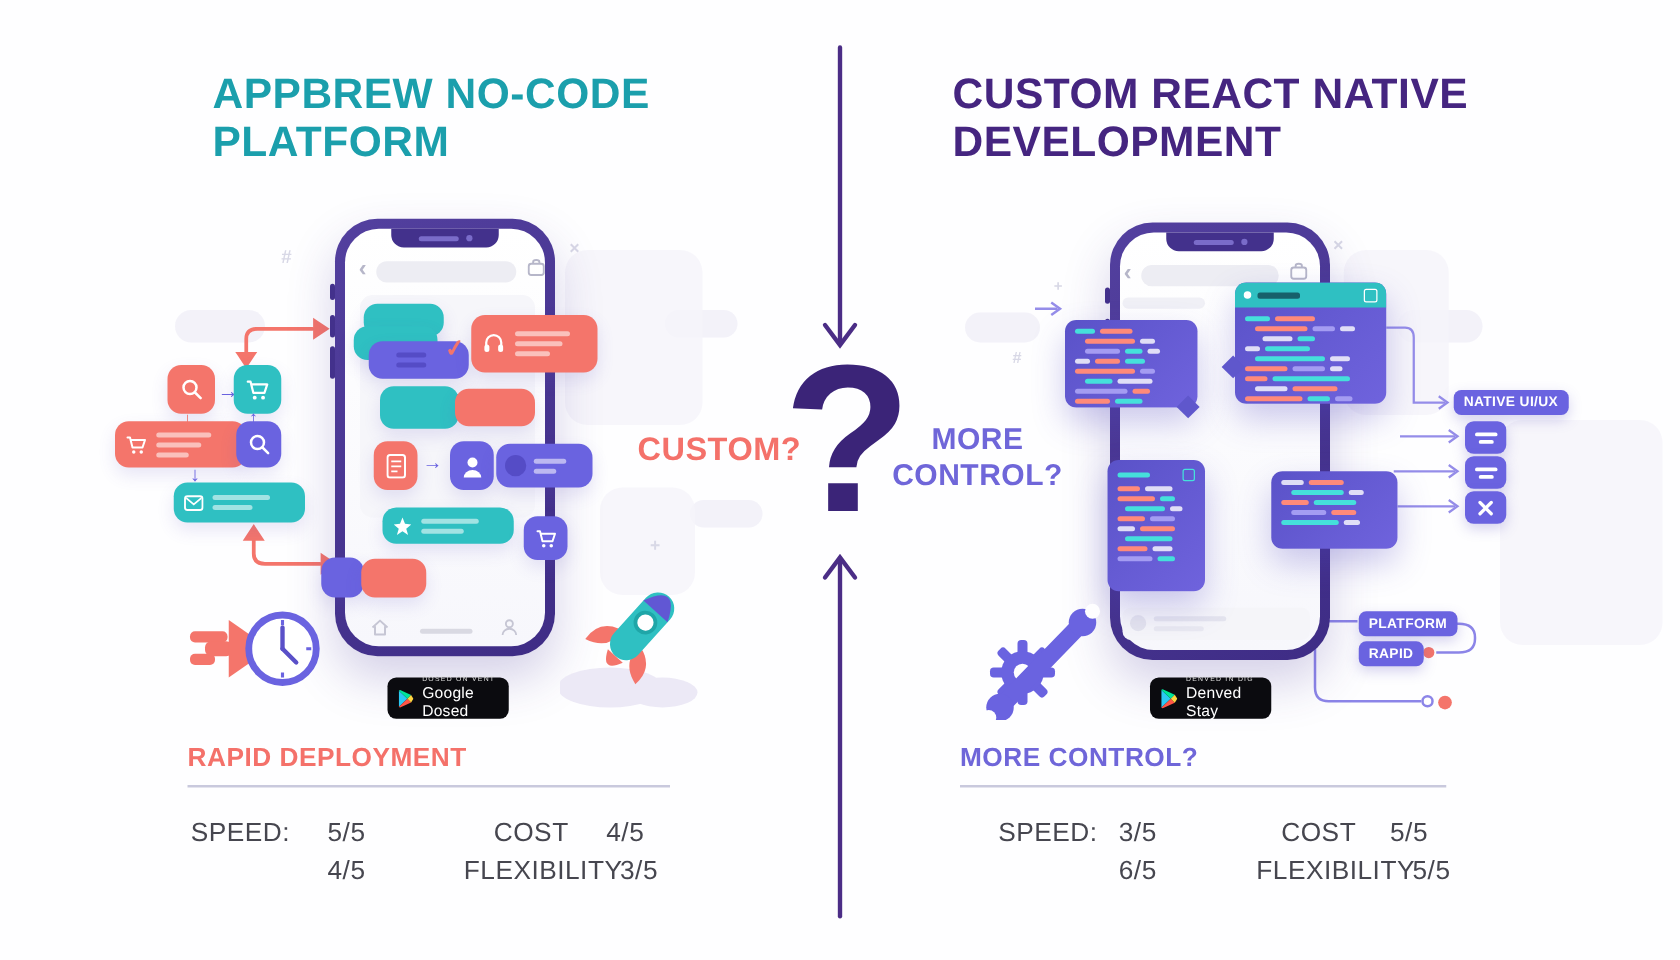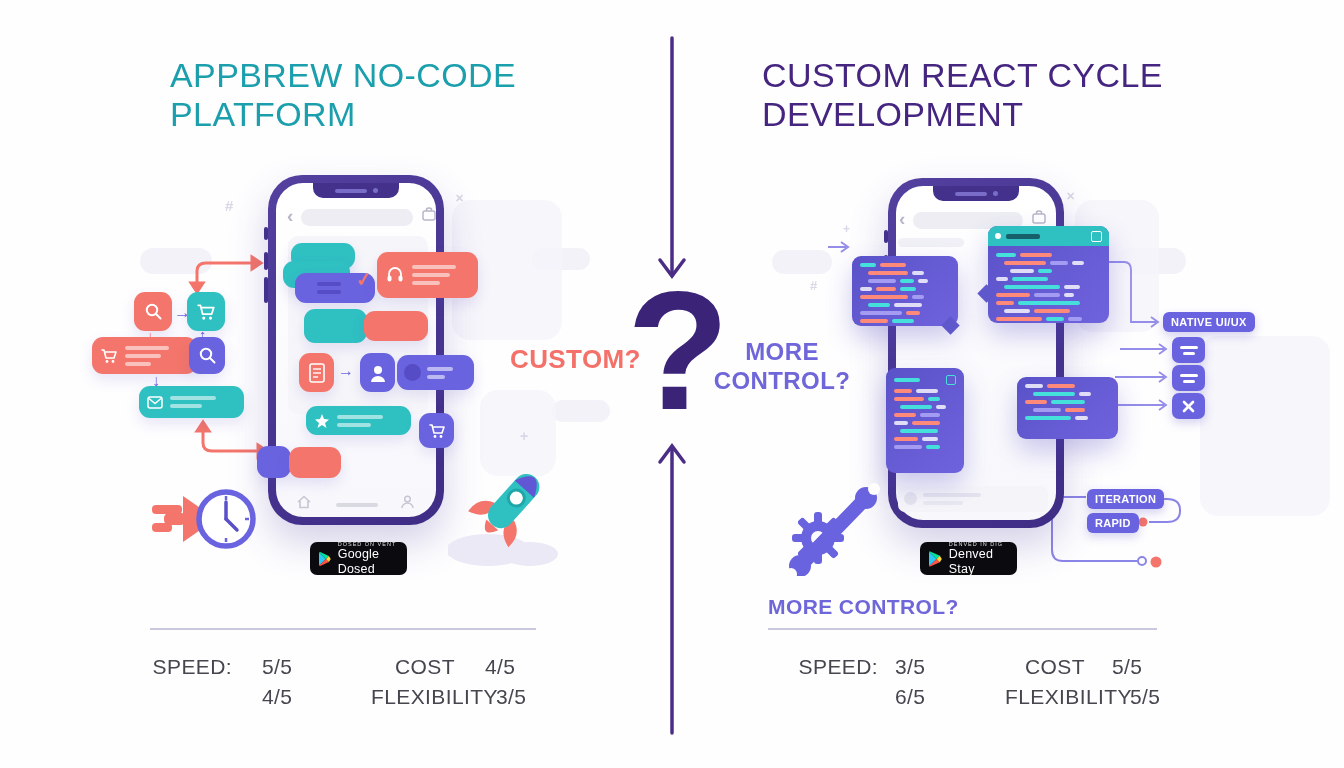--- a/index.html
+++ b/index.html
@@ -4,21 +4,21 @@
 <style>
   html,body{margin:0;padding:0;background:#ffffff;}
   .canvas{position:relative;width:1344px;height:768px;overflow:hidden;background:#fefeff;
           font-family:"Liberation Sans",sans-serif;}
   .abs{position:absolute;}
   
   .cloud{position:absolute;background:#efeef7;border-radius:999px;opacity:.75;}
   .faintrect{position:absolute;background:#f5f4fa;border-radius:18px;opacity:.8;}
   .mark{position:absolute;color:#d8d8e6;font-weight:700;}
   
-  .title{position:absolute;font-weight:400;font-size:34px;line-height:1.16;letter-spacing:.4px;}
+  .title{position:absolute;font-weight:700;font-size:34px;line-height:1.16;letter-spacing:.4px;}
   .qtext{position:absolute;font-weight:700;letter-spacing:.4px;}
   .qmark{position:absolute;font-weight:700;font-size:168px;line-height:.95;text-align:center;}
   .tagline{position:absolute;font-weight:700;font-size:21px;letter-spacing:.4px;}
   .divider{position:absolute;height:2px;background:#c9c9dd;}
   .stat{position:absolute;font-size:21px;color:#46464f;letter-spacing:.4px;}
   
   .phone{position:absolute;width:176px;height:350px;border-radius:34px;
          background:linear-gradient(145deg,#53409f,#3e2c85);
          box-shadow:0 18px 38px rgba(70,50,150,.22);}
   .screen{position:absolute;left:8px;top:8px;right:8px;bottom:8px;border-radius:27px;
@@ -321,33 +321,34 @@
       <polygon points="0,0 9.5,9 13.5,5 1.5,-0.5" fill="#00e59b"></polygon>
       <polygon points="0,18 9.5,9 13.5,13 1.5,18.5" fill="#ff5546"></polygon>
       <polygon points="9.5,9 13.5,5 16,9 13.5,13" fill="#ffd641"></polygon>
     </svg>
     <div class="gp-text">
       <span class="gp-small">Dosed on vent</span>
       <span class="gp-main">Google Dosed</span>
     </div>
   </div>
 
+  <div class="tagline" style="left:150px;top:595px;color:#f4716a">RAPID DEPLOYMENT</div>
   <div class="divider" style="left:150px;top:628px;width:386px"></div>
   <div class="stat" style="left:148px;top:655px;width:84px;text-align:right">SPEED:</div>
   <div class="stat" style="left:262px;top:655px">5/5</div>
   <div class="stat" style="left:262px;top:685px">4/5</div>
   <div class="stat" style="left:395px;top:655px">COST</div>
   <div class="stat" style="left:485px;top:655px">4/5</div>
   <div class="stat" style="left:371px;top:685px">FLEXIBILITY</div>
   <div class="stat" style="left:496px;top:685px">3/5</div>
 
   <div class="qmark" style="left:622px;top:272px;width:112px;color:#3b2478">?</div>
   <div class="qtext" style="left:710px;top:338px;width:144px;font-size:24px;line-height:1.2;text-align:center;color:#6f66d9">MORE CONTROL?</div>
 
-  <div class="title" style="left:762px;top:56px;width:430px;color:#452580">CUSTOM REACT CYCLE DEVELOPMENT</div>
+  <div class="title" style="left:762px;top:56px;width:430px;color:#452580">CUSTOM REACT NATIVE DEVELOPMENT</div>
 
   <div class="phone" style="left:888px;top:178px">
     <div class="screen"></div>
     <div class="notch" style="left:45px;top:8px">
       <span class="speaker"></span>
       <span class="cam"></span>
     </div>
   </div>
   <div class="sidebtn" style="left:884px;top:230px;height:13px"></div>
   <div class="sidebtn" style="left:884px;top:255px;height:18px"></div>
@@ -528,21 +529,21 @@
   <div class="sqicon" style="left:1172px;top:365px">
     <span class="sqbar" style="width:18px"></span>
       <span class="sqbar" style="width:12px"></span>
   </div>
   <div class="sqicon" style="left:1172px;top:393px">
     <svg width="13" height="13" viewBox="0 0 13 13">
       <line x1="2" y1="2" x2="11" y2="11" stroke="#fff" stroke-width="2.6" stroke-linecap="round"></line>
       <line x1="11" y1="2" x2="2" y2="11" stroke="#fff" stroke-width="2.6" stroke-linecap="round"></line>
     </svg>
   </div>
-  <div class="chip" style="left:1087px;top:489px">ITERATION</div>
+  <div class="chip" style="left:1087px;top:489px">PLATFORM</div>
   <div class="chip" style="left:1087px;top:513px">RAPID</div>
 
   <svg class="abs" style="left:786px;top:476px" width="96" height="100" viewBox="0 0 96 100">
     <g fill="#6a63e0">
       <g transform="translate(32,62)">
         <g>
           <rect x="-4" y="-26" width="8" height="52" rx="3" transform="rotate(0)"></rect>
           <rect x="-4" y="-26" width="8" height="52" rx="3" transform="rotate(45)"></rect>
           <rect x="-4" y="-26" width="8" height="52" rx="3" transform="rotate(90)"></rect>
           <rect x="-4" y="-26" width="8" height="52" rx="3" transform="rotate(135)"></rect>

